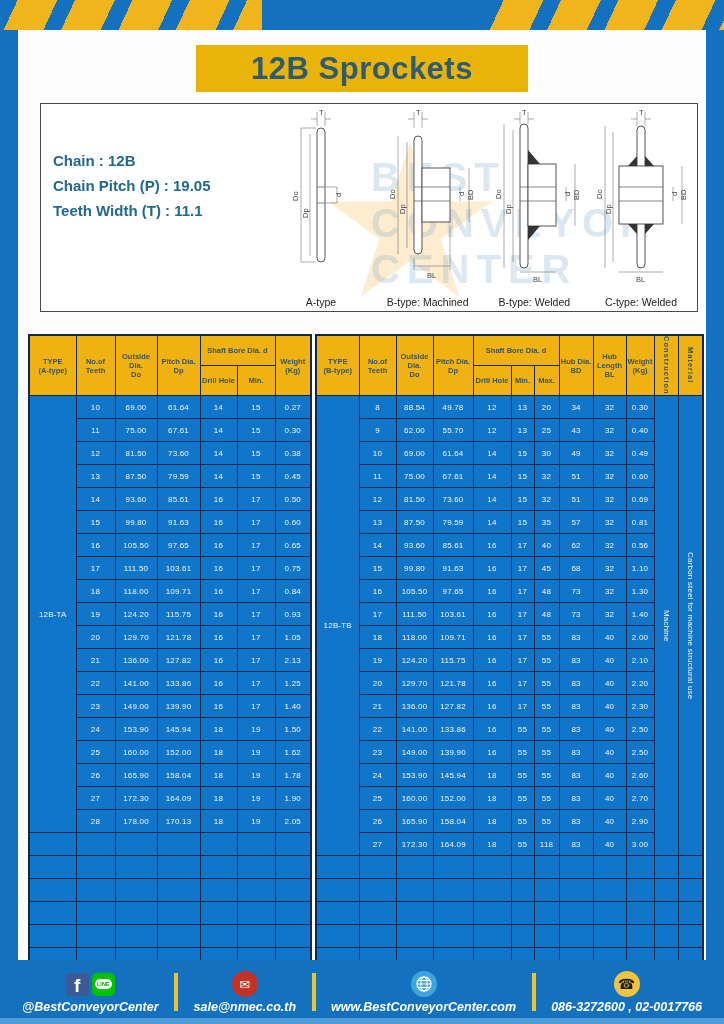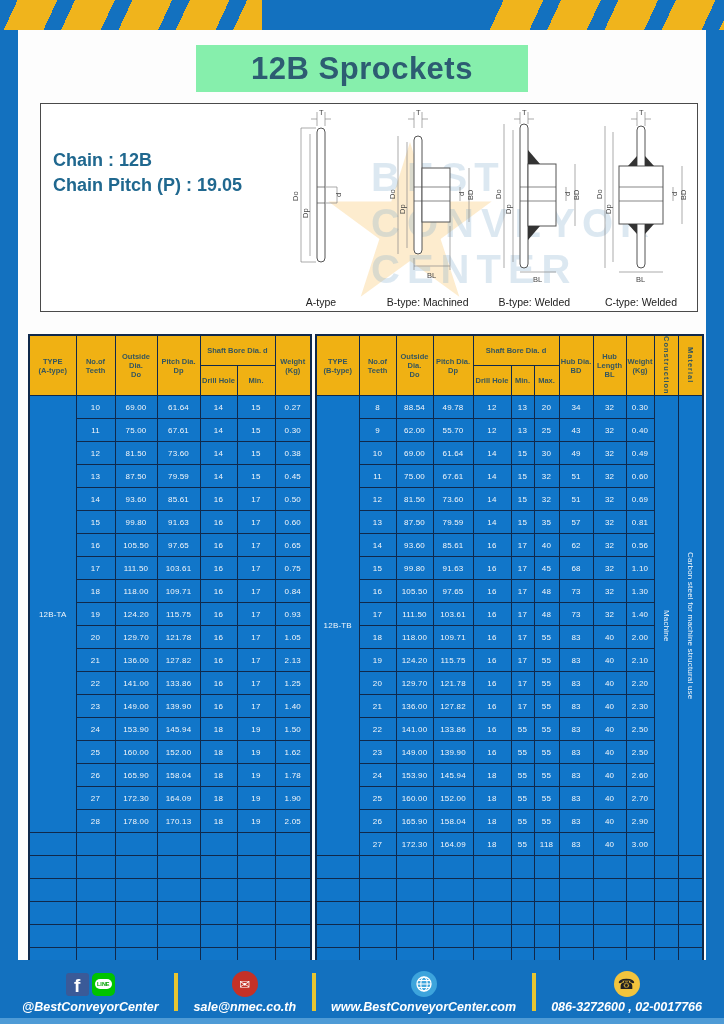--- a/index.html
+++ b/index.html
@@ -4,26 +4,26 @@
 <style>
   html,body{margin:0;padding:0;width:724px;height:1024px;overflow:hidden;
     font-family:"Liberation Sans",sans-serif;background:#fff;}
   .page{position:relative;width:724px;height:1024px;background:#1371bf;}
   .stripe{position:absolute;top:0;height:30px;
     background:repeating-linear-gradient(115deg,#1371bf 0 16px,#f0b41c 16px 52px);}
   .stripe.left{left:0;width:262px;}
   .stripe.right{right:0;width:238px;}
   .panel{position:absolute;left:18px;top:30px;right:18px;bottom:64px;background:#fdfdfd;}
   .banner{position:absolute;left:50%;transform:translateX(-50%);top:15px;width:332px;height:47px;
-    background:#86efac;display:flex;align-items:center;justify-content:center;}
+    background:#eab308;display:flex;align-items:center;justify-content:center;}
   .banner span{font-size:31px;font-weight:bold;color:#2d5c72;letter-spacing:.5px;}
   .specbox{position:absolute;left:22px;top:73px;width:656px;height:207px;border:1.5px solid #4a4a4a;
     background:#fff;overflow:hidden;}
   .speclines{position:absolute;left:12px;top:44px;z-index:2;}
-  .speclines div{font-size:18px;font-weight:bold;color:#20688f;line-height:25px;white-space:nowrap;}
+  .speclines div{font-size:15px;font-weight:bold;color:#20688f;line-height:25px;white-space:nowrap;}
   .wm-star{position:absolute;left:284px;top:38px;width:170px;height:170px;background:#f6a821;opacity:.22;z-index:0;
     clip-path:polygon(50% 0%,61% 35%,98% 35%,68% 57%,79% 91%,50% 70%,21% 91%,32% 57%,2% 35%,39% 35%);}
   .wm-text{position:absolute;left:330px;top:50px;z-index:0;}
   .wm-text div{font-size:40px;font-weight:bold;letter-spacing:7px;line-height:46px;
     color:rgba(130,173,205,0.28);}
   .figs{position:absolute;left:228px;top:2px;right:4px;display:flex;justify-content:space-between;z-index:1;}
   .fig{width:104px;text-align:center;}
   .fig svg{display:block;margin:0 auto;}
   .figcap{font-size:10.5px;color:#222;margin-top:12px;white-space:nowrap;}
   .dln{stroke:#555;fill:#fff;stroke-width:1;}
@@ -74,20 +74,21 @@
       <div class="wm-star"></div>
       <div class="wm-text">
         <div>BEST</div>
         <div>CONVEYOR</div>
         <div>CENTER</div>
       </div>
 
       <div class="speclines">
         <div>Chain : 12B</div>
         <div>Chain Pitch (P) : 19.05</div>
+        <div>Teeth Width (T) : 11.1</div>
       </div>
 
       <div class="figs">
 
         <div class="fig">
           <svg width="100" height="178" viewBox="0 0 100 178">
             <text class="dtxt" x="48" y="9">T</text>
             <line class="dim" x1="40" y1="13" x2="46" y2="13"></line>
               <line class="dim" x1="54" y1="13" x2="60" y2="13"></line>
             <line class="dim" x1="46" y1="6" x2="46" y2="20"></line>

